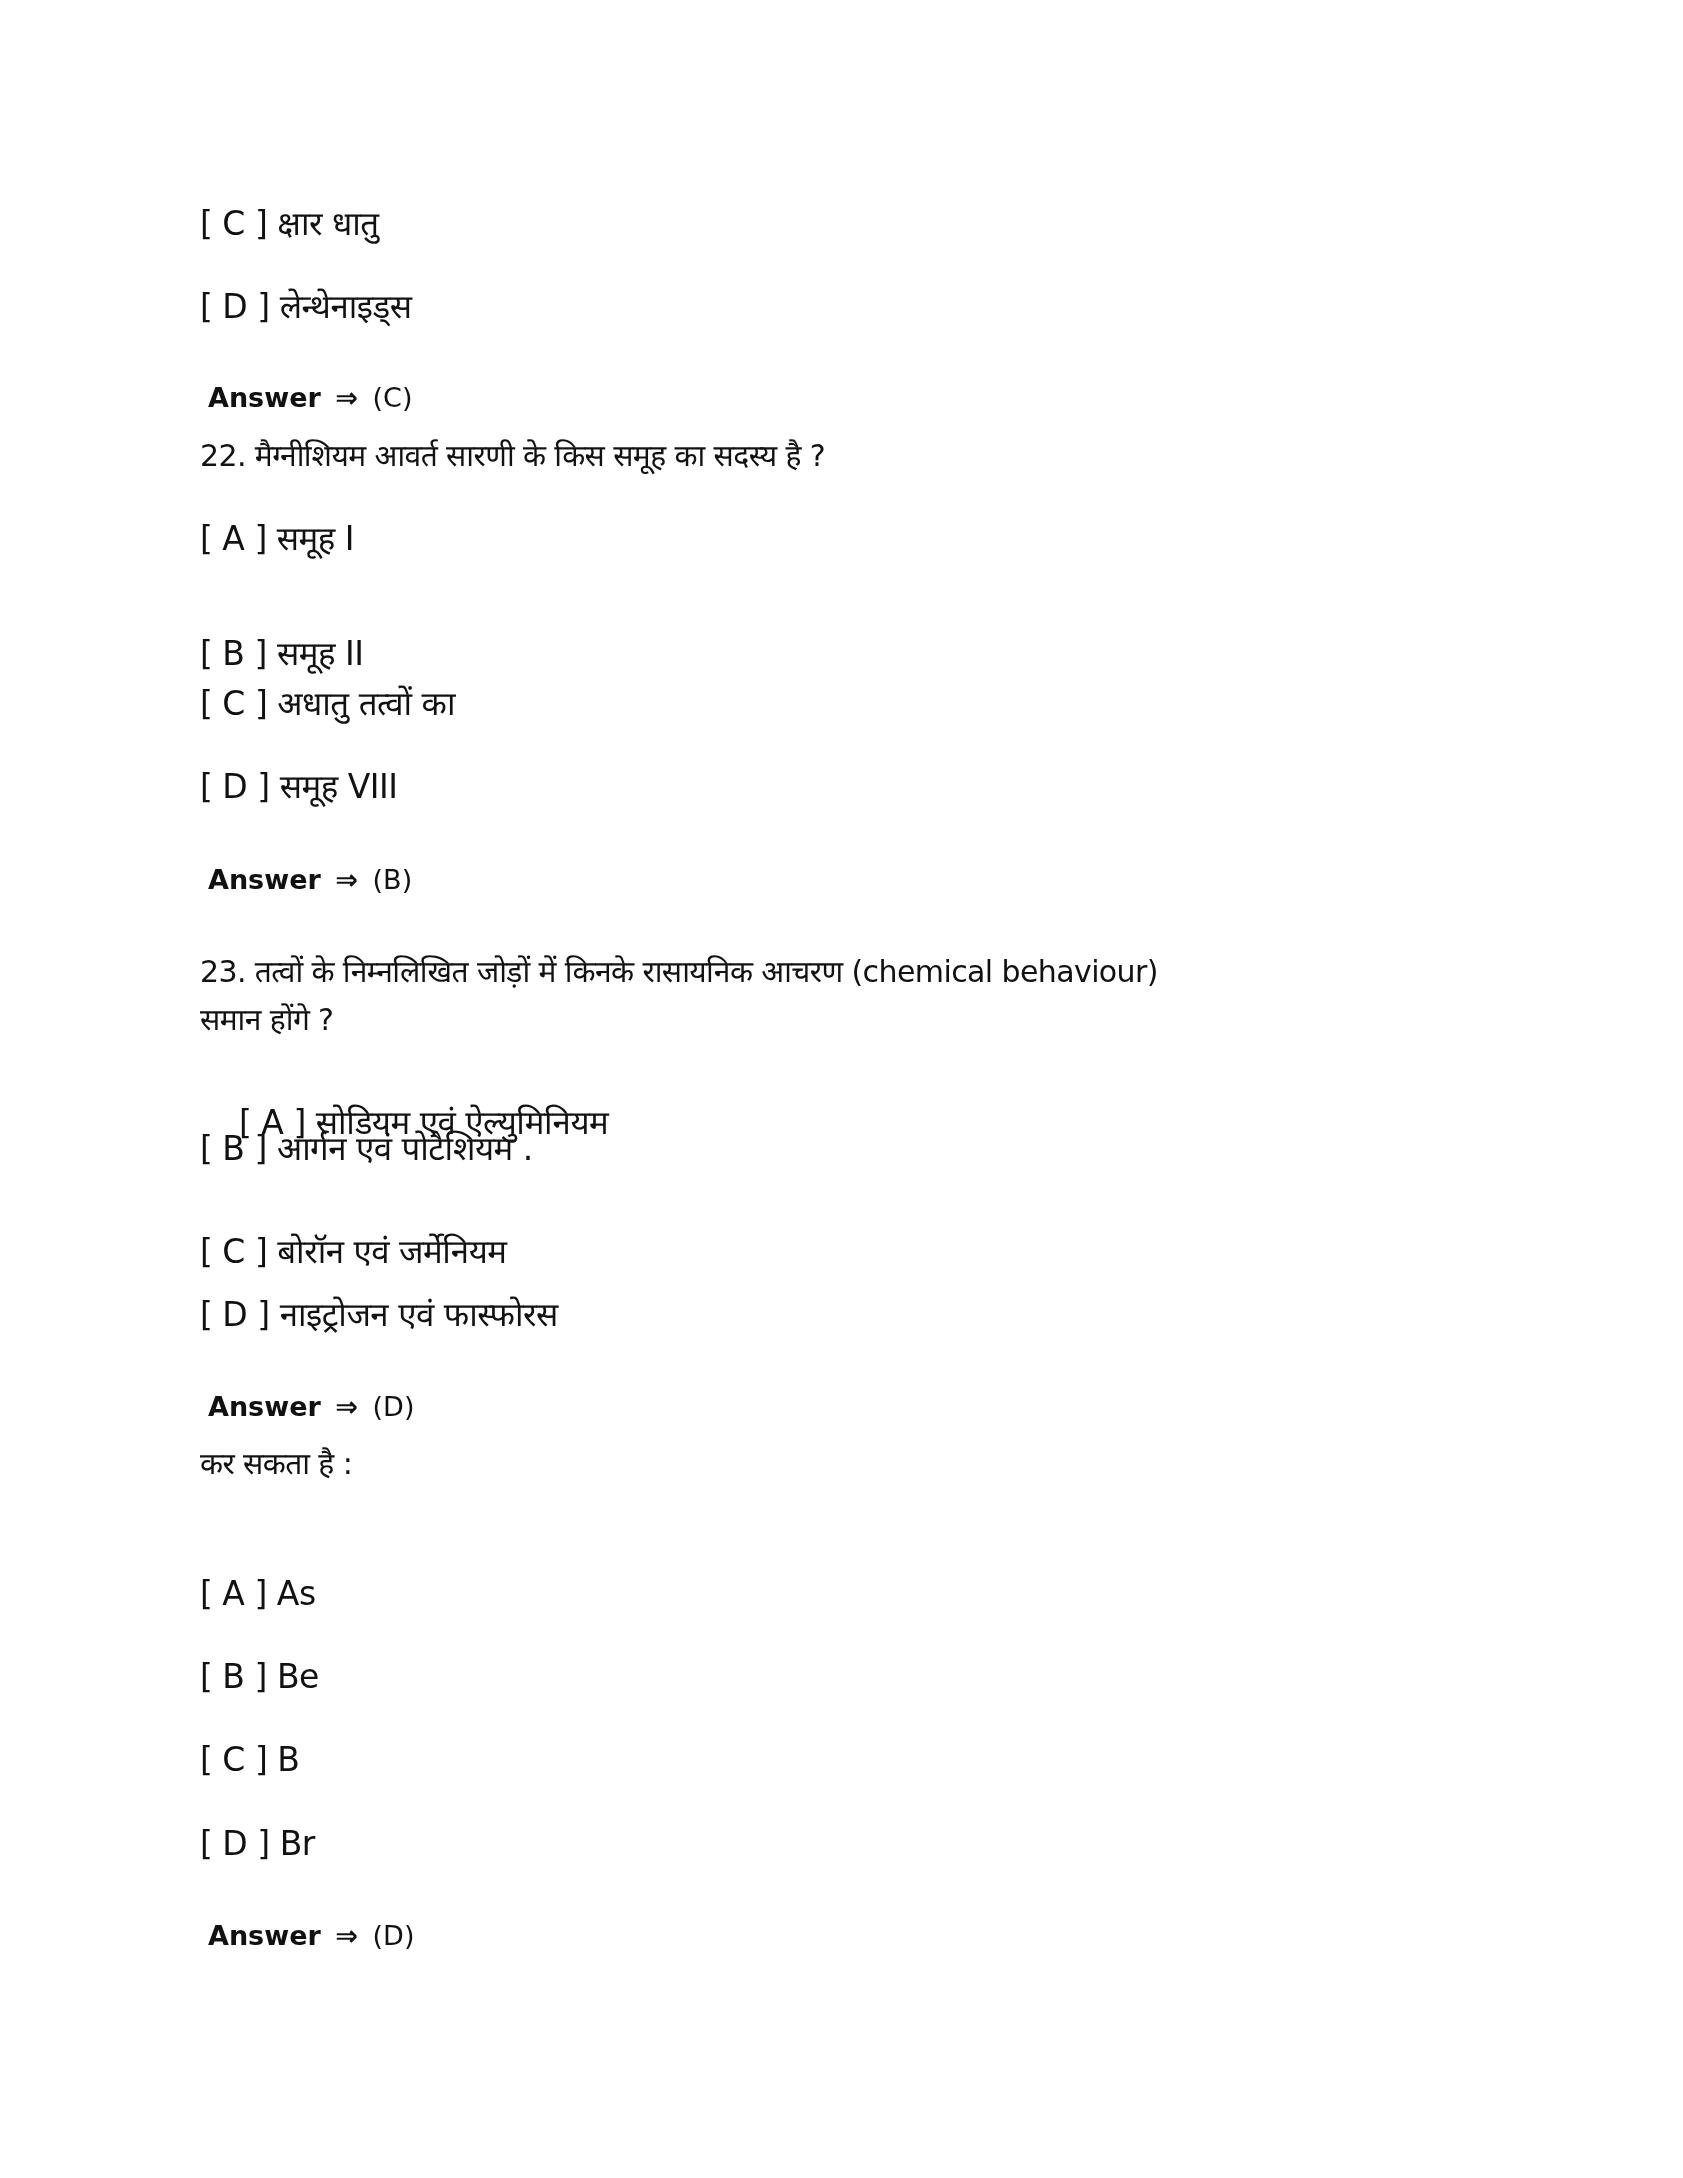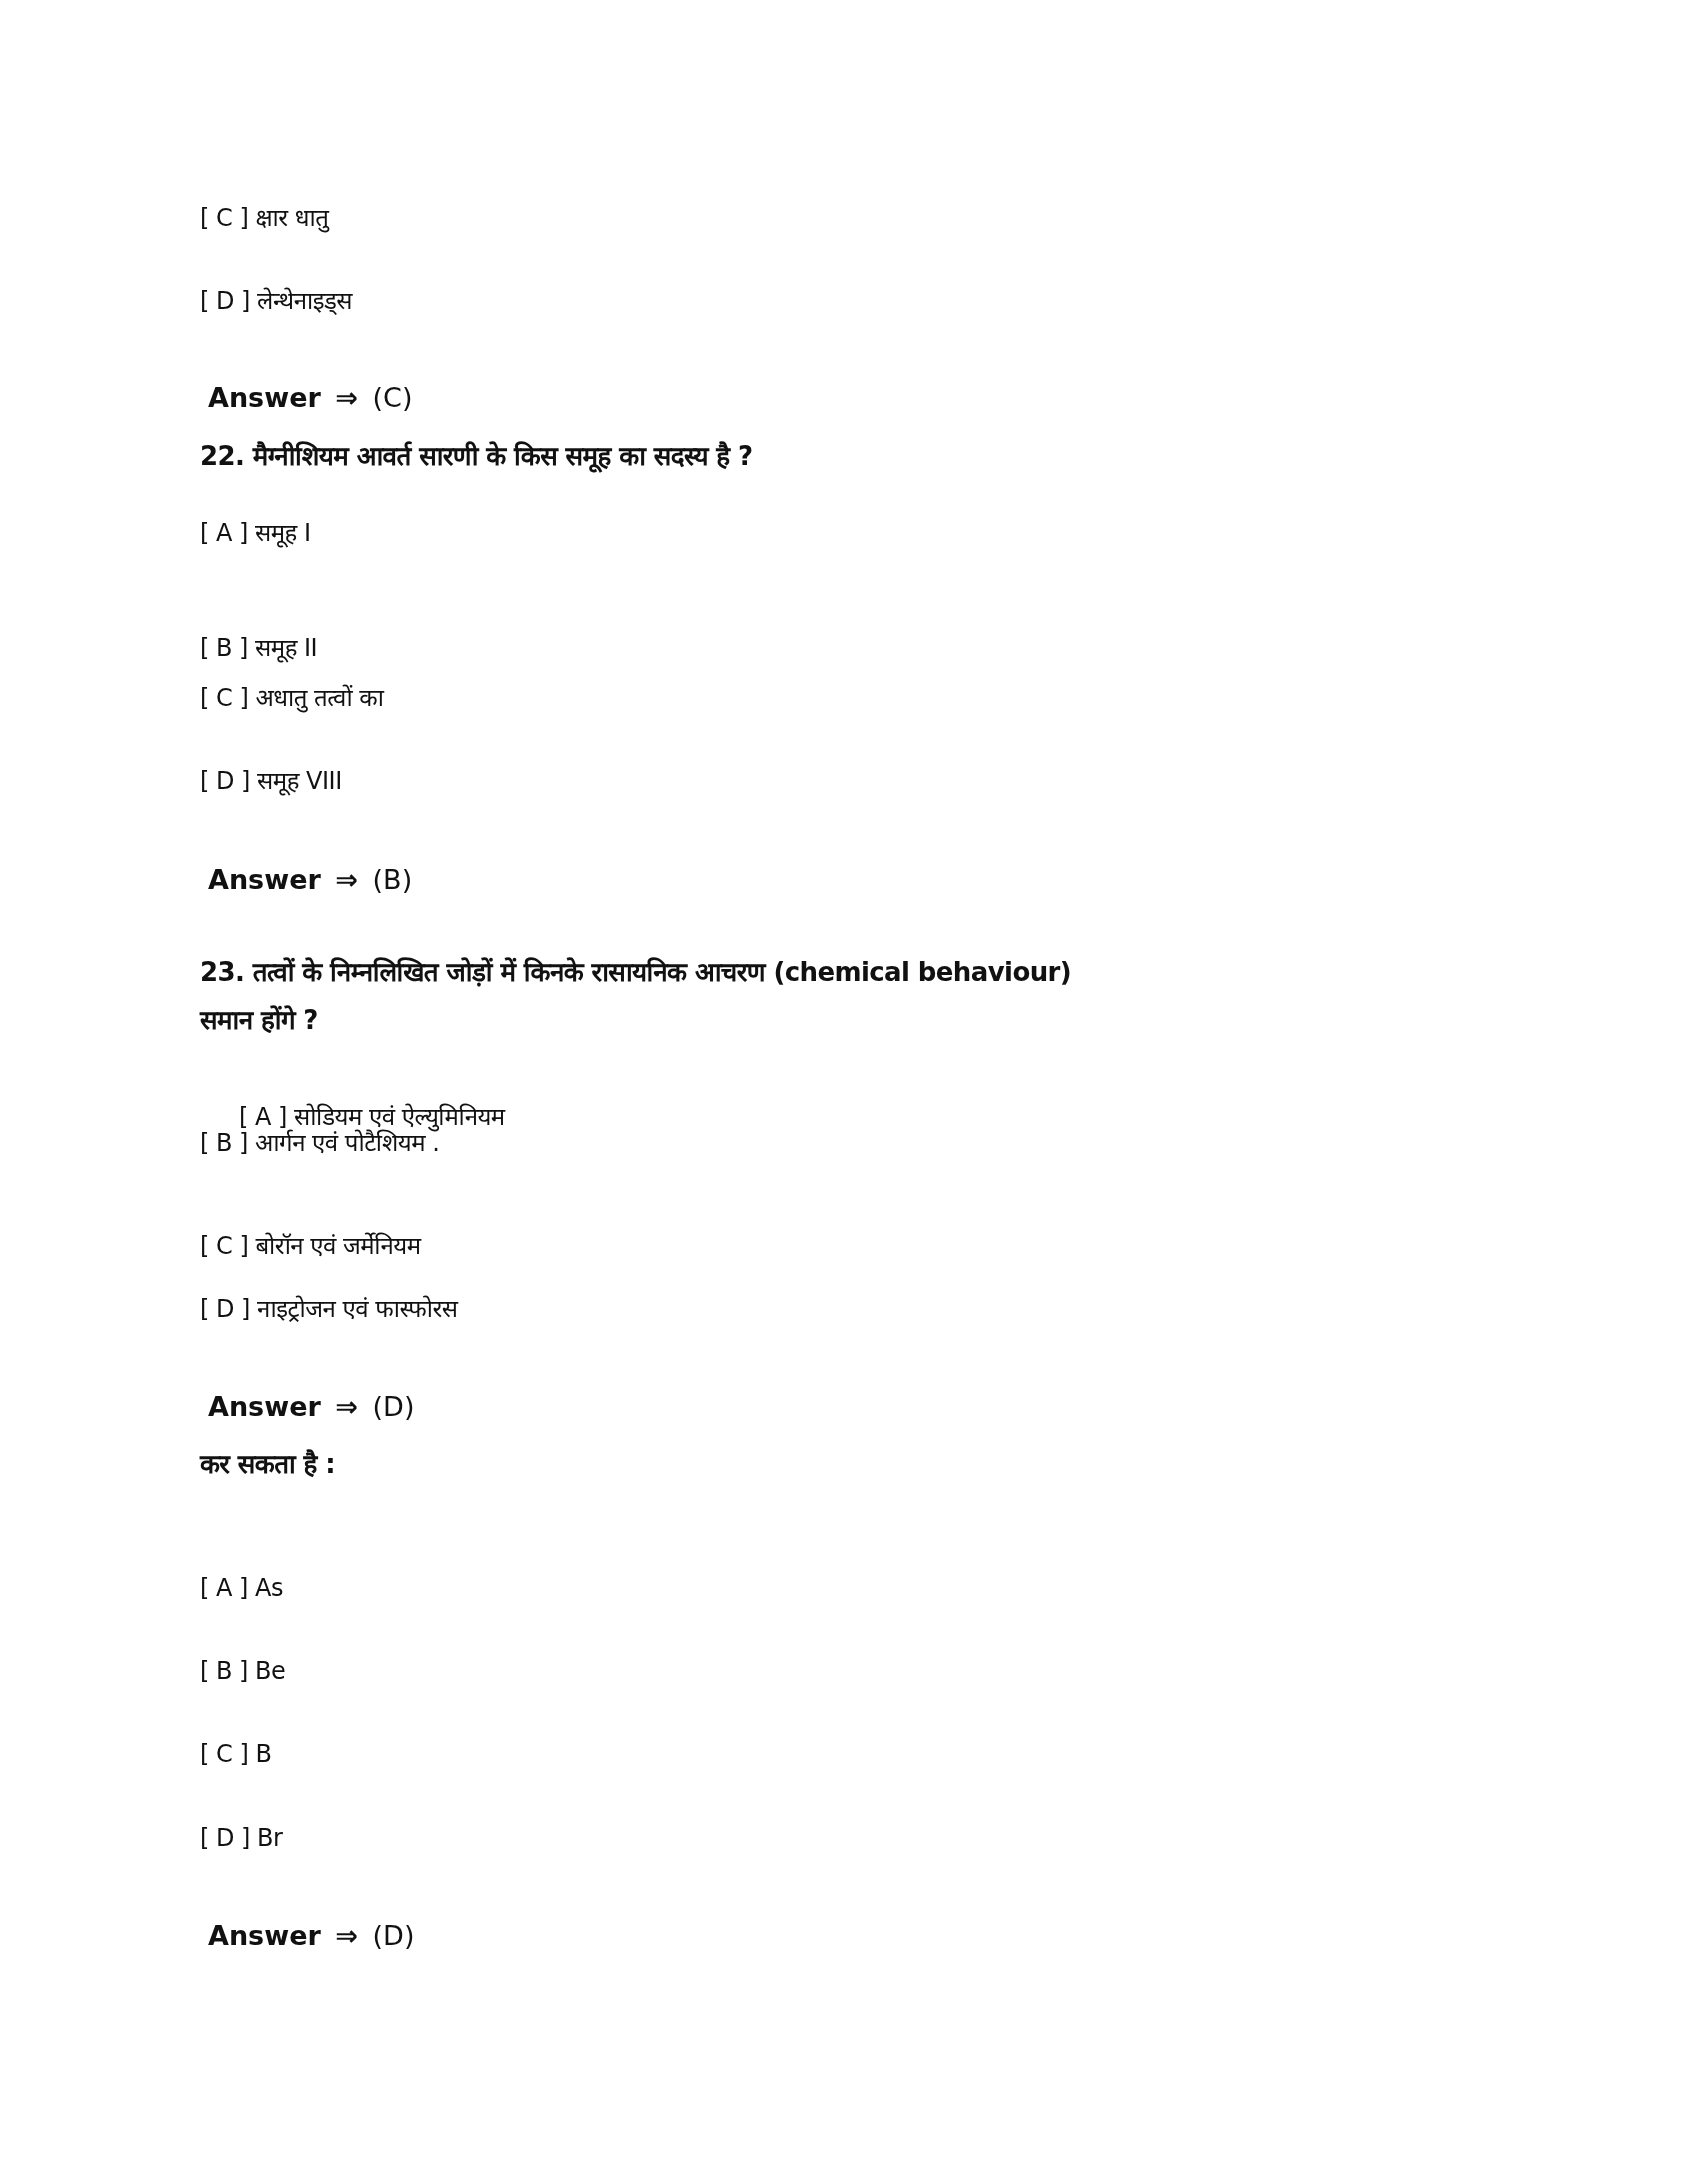--- a/index.html
+++ b/index.html
@@ -15,39 +15,39 @@
       font-family: "DejaVu Sans", "Liberation Sans", sans-serif;
       color: #111111;
     }
     .line {
       position: absolute;
       left: 200px;
       white-space: nowrap;
       line-height: 1.2;
     }
     .opt {
-      font-size: 24px;
+      font-size: 33px;
       font-weight: normal;
       letter-spacing: -0.5px;
     }
     .ans {
       left: 208px;
       font-size: 27px;
       margin-top: 13px;
     }
     .ans .ans-label {
       font-weight: bold;
     }
     .ans .ans-arrow {
       font-weight: bold;
       margin: 0 6px;
     }
     .q {
-      font-size: 26px;
-      font-weight: bold;
+      font-size: 30px;
+      font-weight: normal;
       letter-spacing: -0.6px;
       line-height: 48px;
       width: 1287px;
       white-space: normal;
     }
   </style>
 </head>
 <body>
 
 <div class="line opt" style="top:204px;">

